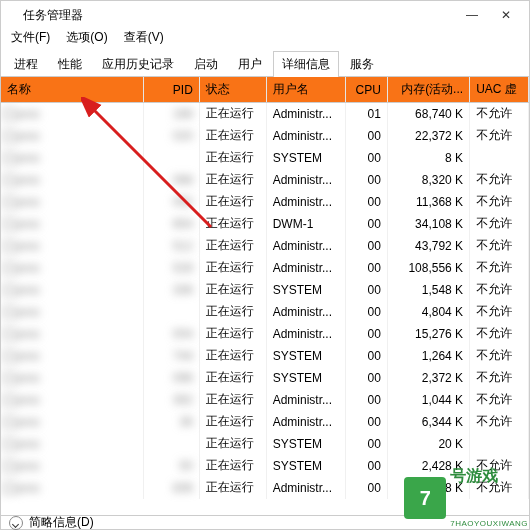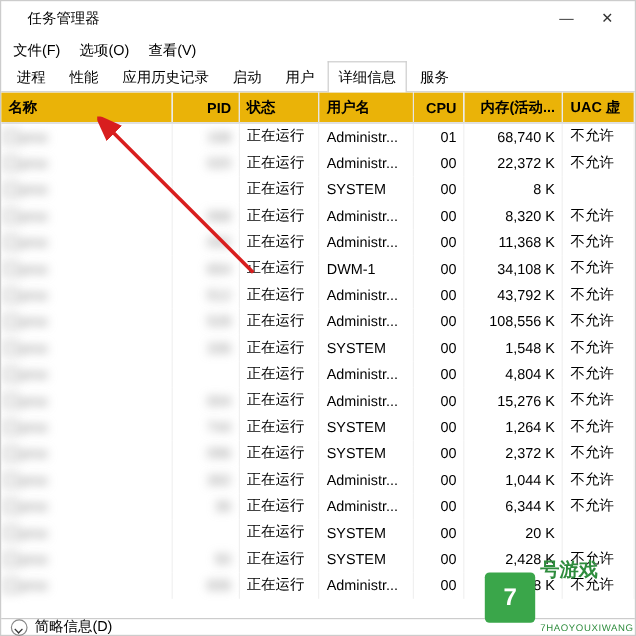--- a/index.html
+++ b/index.html
@@ -1,28 +1,28 @@
 <!DOCTYPE html>
 <html><head>
 <meta charset="utf-8">
 <style>
 * { margin: 0; padding: 0; box-sizing: border-box; font-family: "Microsoft YaHei", "Segoe UI", sans-serif; }
 body { background: #fff; width: 530px; height: 530px; overflow: hidden; position: relative; }
 .window { border: 1px solid #ccc; width: 530px; height: 530px; display: flex; flex-direction: column; background: #fff; }
 .titlebar { height: 28px; display: flex; align-items: center; padding: 0 6px; font-size: 12px; margin-left: 16px; }
 .titlebar .title { flex: 1; }
 .titlebar .winctl { width: 34px; text-align: center; font-size: 12px; color: #333; cursor: default; }
-.menubar { height: 22px; display: flex; align-items: flex-end; padding: 0 4px; font-size: 12px; gap: 4px; }
+.menubar { height: 22px; display: flex; align-items: flex-start; padding: 0 4px; font-size: 12px; gap: 4px; }
 .menubar .item { padding: 0 6px; }
 .tabs { height: 26px; display: flex; align-items: flex-end; padding: 0 4px; font-size: 12px; border-bottom: 1px solid #ccc; gap: 2px; }
 .tabs .tab { padding: 4px 8px; border: 1px solid transparent; border-bottom: none; position: relative; top: 1px; }
 .tabs .tab.active { border-color: #ccc; background: #fff; }
 .table-container { flex: 1; overflow: hidden; position: relative; }
 table { width: 100%; border-collapse: collapse; font-size: 12px; }
-thead th { text-align: left; font-weight: bold; padding: 4px 6px; border-right: 1px solid #e5e5e5; border-bottom: 1px solid #ccc; background: #eab308; height: 24px; white-space: nowrap; overflow: hidden; }
+thead th { text-align: left; font-weight: normal; padding: 4px 6px; border-right: 1px solid #e5e5e5; border-bottom: 1px solid #ccc; background: #f97316; height: 24px; white-space: nowrap; overflow: hidden; }
 tbody td { padding: 2px 6px; border-right: 1px solid #f0f0f0; height: 22px; white-space: nowrap; overflow: hidden; text-overflow: ellipsis; }
 tbody tr.selected td { background: #cce8ff; }
 .col-name { width: 130px; }
 .col-pid { width: 44px; text-align: right; padding-left: 24px; }
 .col-status { width: 60px; }
 .col-user { width: 72px; }
 .col-cpu { width: 32px; text-align: right; }
 .col-mem { width: 74px; text-align: right; }
 .col-uac { width: 46px; margin-left: 14px; }
 tbody td.col-name { padding-left: 16px; position: relative; }

